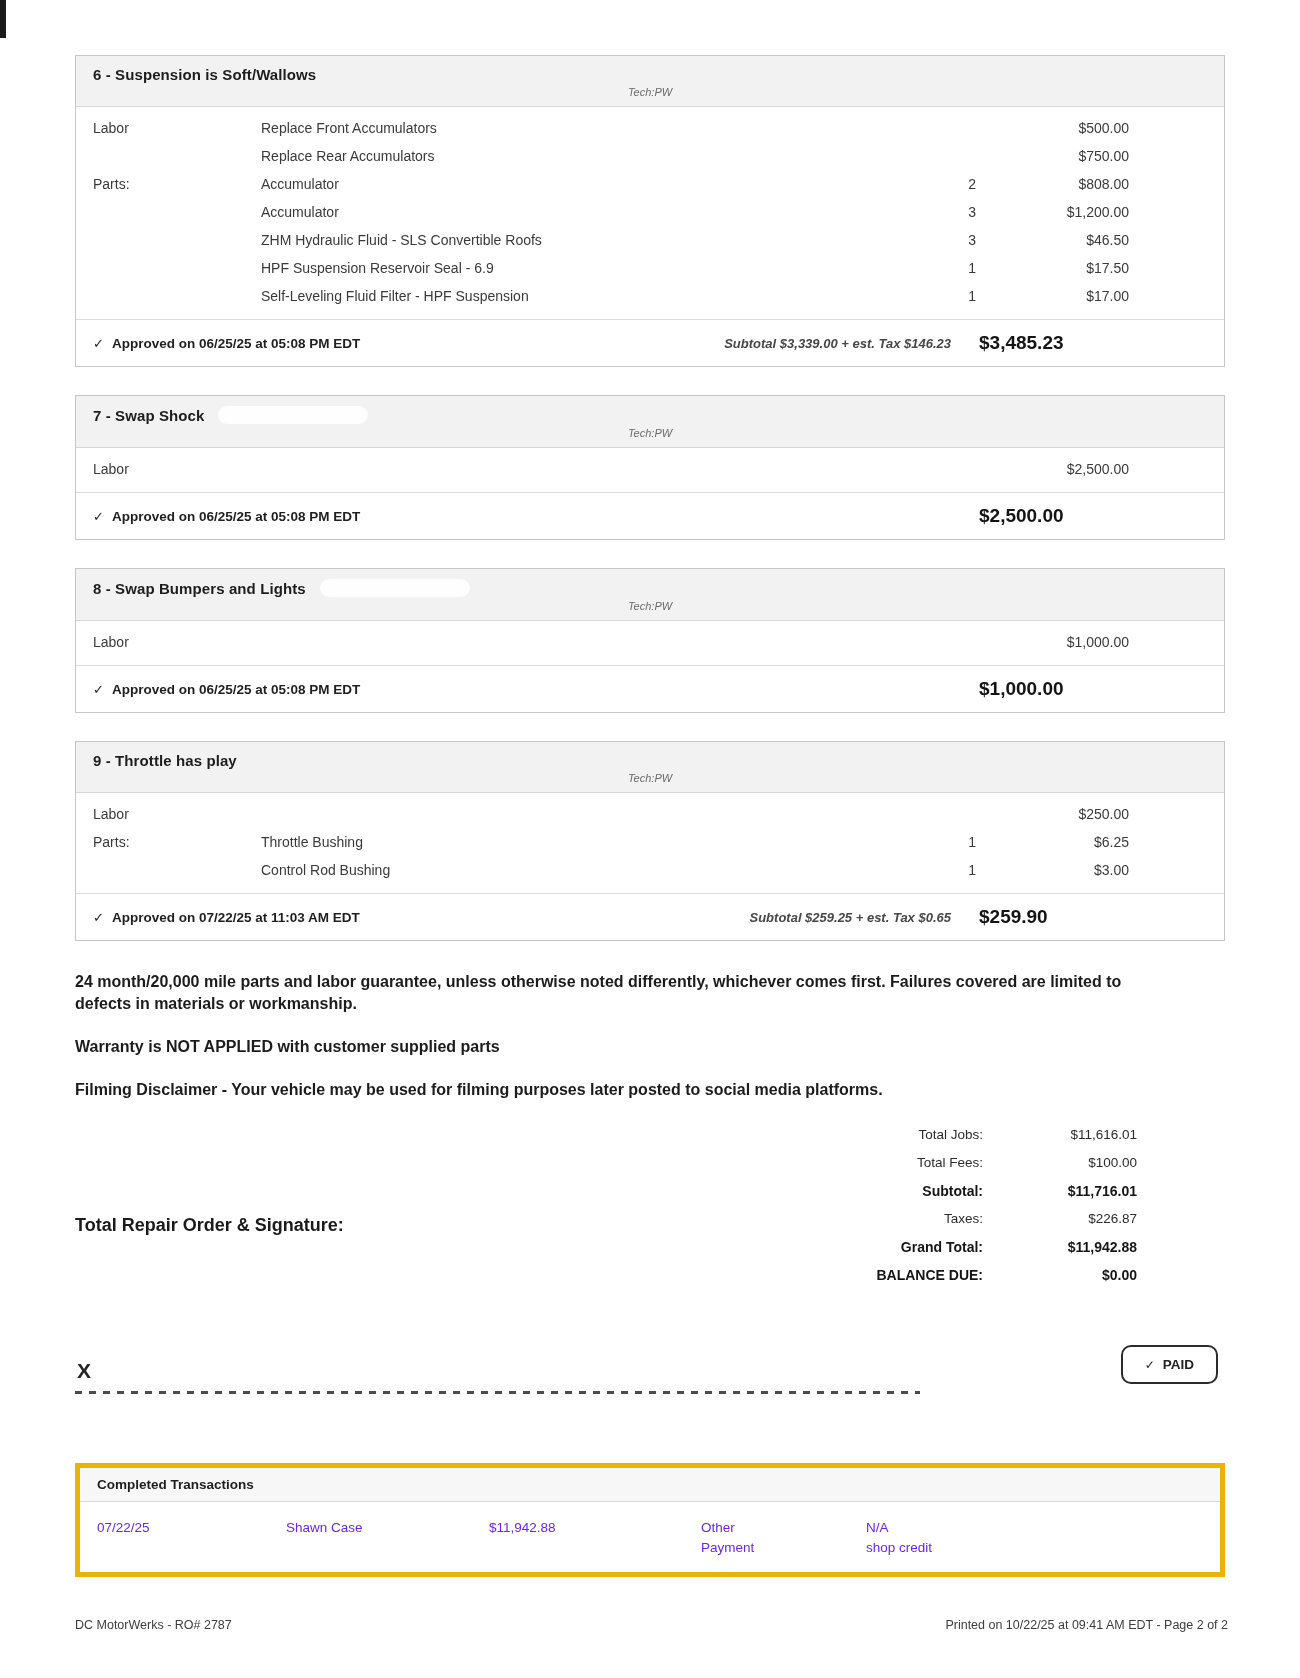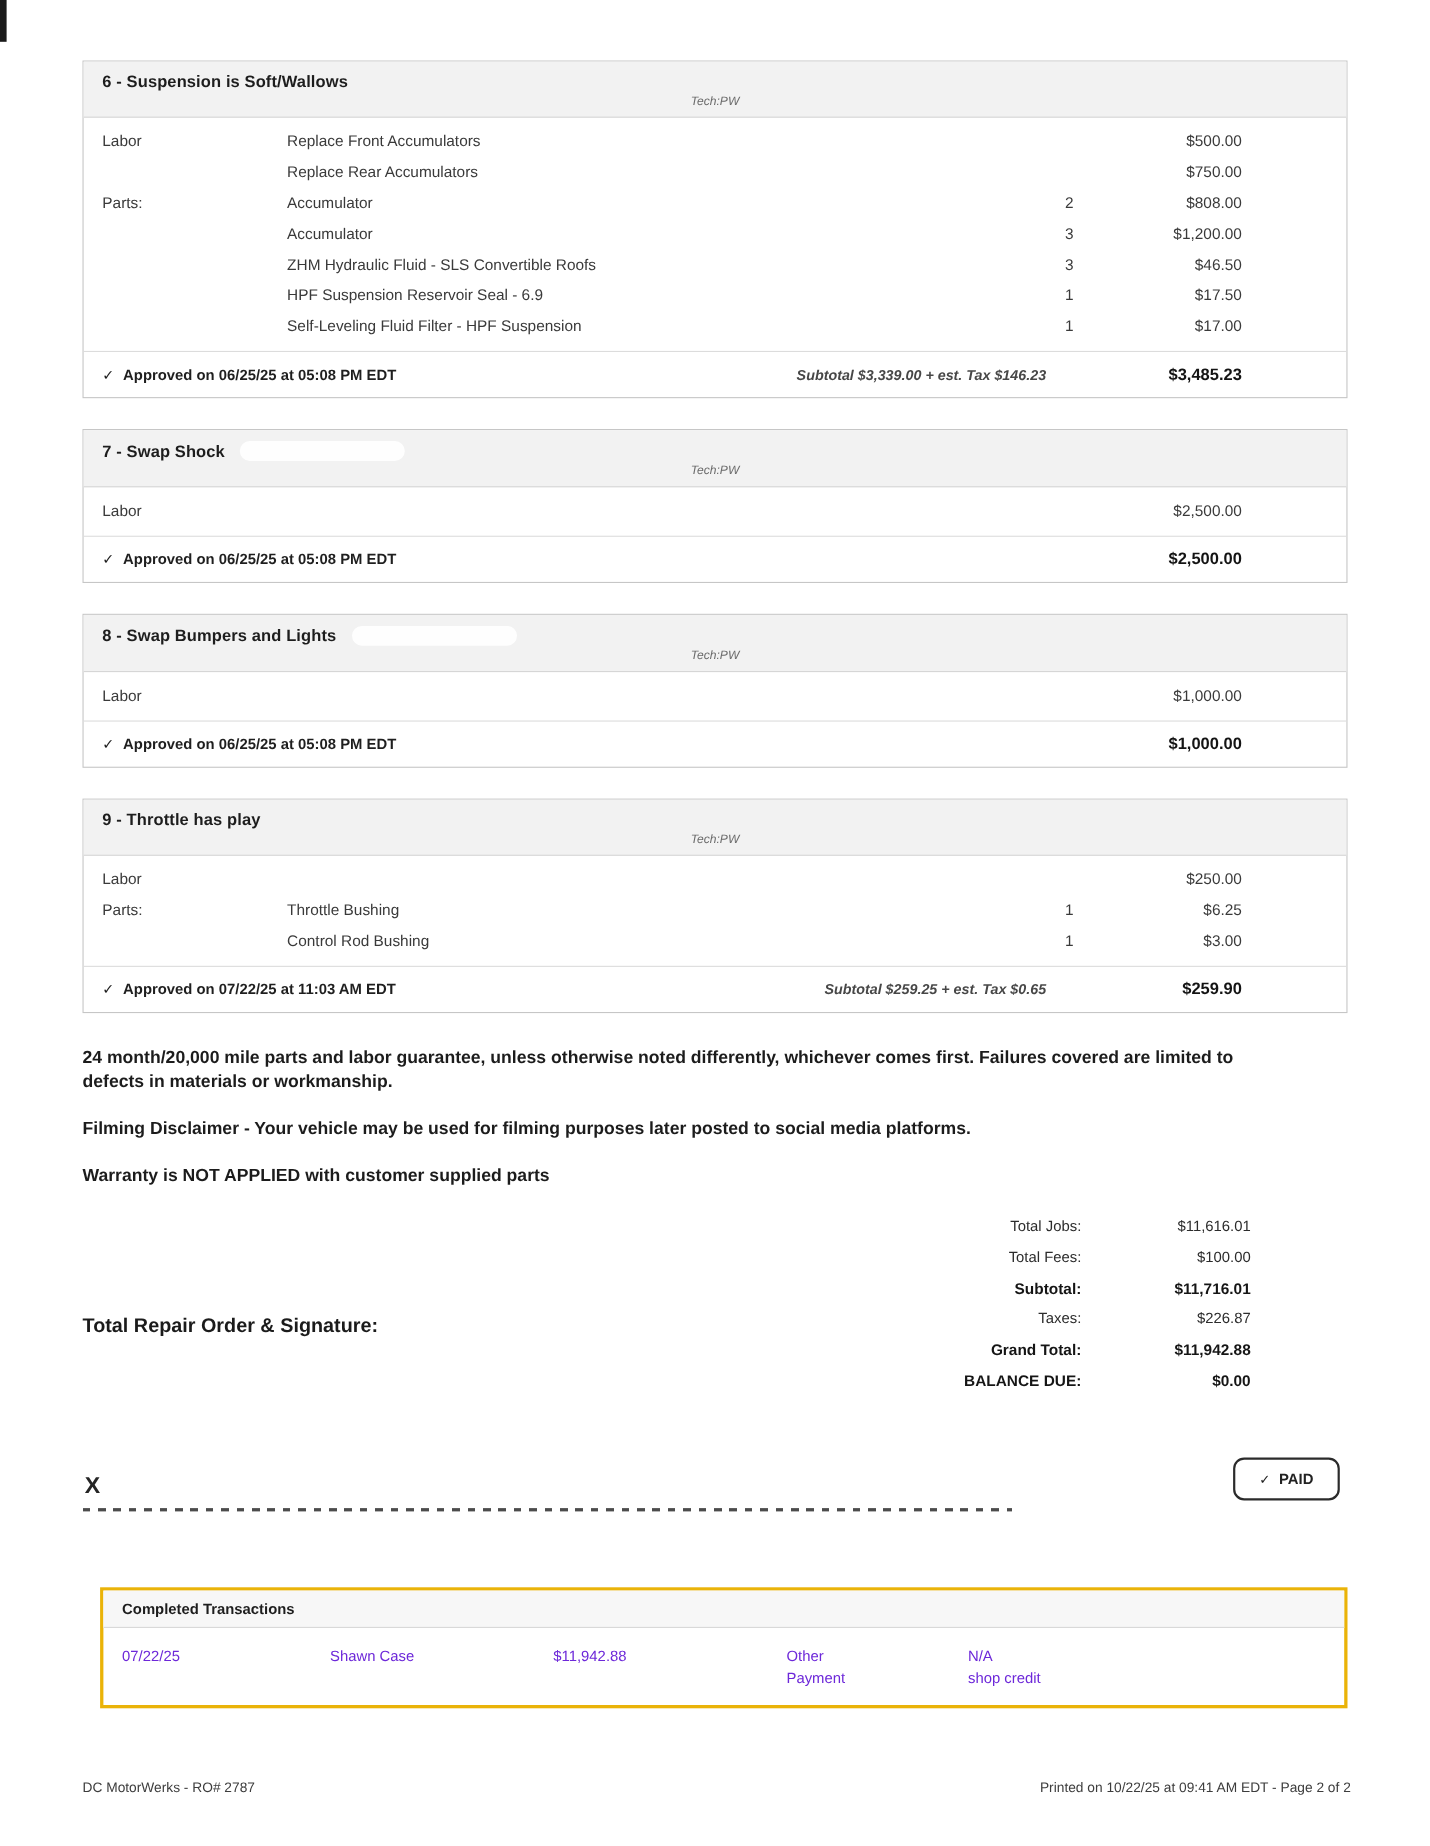--- a/index.html
+++ b/index.html
@@ -18,21 +18,21 @@
   .job-tech { font-size:11px; color:#6b6b6b; margin-top:3px;font-style:italic; }
   .job-body { padding:7px 0 9px 0; }
   .line-row { display:grid; grid-template-columns:145px 1fr 55px 130px; padding:5px 95px 5px 17px; font-size:14px; color:#3a3a3a; line-height:18px;gap:23px; }
   .l-label { color:#3a3a3a; }
   .l-qty { text-align:right; }
   .l-price { text-align:right; }
   .job-foot { display:flex; align-items:center; border-top:1px solid #dcdcdc; padding:12px 95px 12px 17px; }
   .approval { font-size:13.5px; font-weight:700; color:#1f1f1f; display:flex; gap:8px; align-items:center; }
   .approval .chk { font-size:13px; font-weight:400; }
   .subnote { margin-left:auto; margin-right:28px; font-size:13px; font-style:italic; color:#474747; }
-  .job-total { font-size:15px; font-weight:700; color:#141414; text-align:right; min-width:150px; }
+  .job-total { font-size:19px; font-weight:700; color:#141414; min-width:150px; }
   .job-foot .job-total:first-of-type { margin-left:auto; } 
   .subnote + .job-total { margin-left:0; }
   .job-foot > .job-total { margin-left:auto; }
   .job-foot > .subnote { margin-left:auto;font-weight:bold; }
   .job-foot > .subnote ~ .job-total { margin-left:0; }
 
   
   .disclaimers { margin-top:30px; }
   .disclaimers p { font-size:16px; font-weight:700; color:#1c1c1c; line-height:22px; margin-bottom:21px; max-width:1100px; }
 
@@ -45,21 +45,21 @@
   .t-value { width:122px; text-align:right; }
   .t-row.bold { font-weight:700; font-size:14px; color:#151515; }
 
   .sig-row { position:relative; margin-top:56px; height:70px; }
   .sig-x { font-size:21px; font-weight:600; color:#252525; margin-left:2px; }
   .sig-line { width:845px; height:3px; margin-top:8px; background:repeating-linear-gradient(90deg,#4c4c4c 0 7px, transparent 7px 14px); }
   .paid-badge { position:absolute; right:7px; top:-14px; border:2px solid #2b2b2b; border-radius:10px; padding:10px 22px; display:flex; align-items:center; gap:8px; font-size:13.5px; font-weight:700; color:#222; background:#fff; }
   .paid-badge .chk { font-size:12px; font-weight:400; }
 
   
-  .trans-card { border:3px solid #eab308; margin-top:34px;margin-left:16px; }
+  .trans-card { border:5px solid #eab308; margin-top:34px; }
   .trans-head { background:#f7f7f7; border-bottom:1px solid #d9d9d9; padding:9px 17px; font-size:13.5px; font-weight:700; color:#1e1e1e; }
   .trans-row { display:grid; grid-template-columns:189px 203px 212px 165px 1fr; padding:16px 17px 14px 17px; font-size:13.5px; color:#6d28d9; line-height:20px; }
   .two-line span { display:block; }
 
   
   .page-footer { position:absolute; left:75px; right:72px; bottom:46px; display:flex; justify-content:space-between; font-size:12.5px; color:#3d3d3d; }
 </style>
 </head>
 <body>
 
@@ -213,22 +213,22 @@
         <span>Approved on 07/22/25 at 11:03 AM EDT</span>
       </span>
       <span class="subnote">Subtotal $259.25 + est. Tax $0.65</span>
       <span class="job-total">$259.90</span>
     </footer>
   </section>
       </div>
 
     <div class="disclaimers">
       <p>24 month/20,000 mile parts and labor guarantee, unless otherwise noted differently, whichever comes first. Failures covered are limited to defects in materials or workmanship.</p>
+      <p>Warranty is NOT APPLIED with customer supplied parts</p>
       <p>Filming Disclaimer - Your vehicle may be used for filming purposes later posted to social media platforms.</p>
-      <p>Warranty is NOT APPLIED with customer supplied parts</p>
     </div>
 
     <div class="summary">
       <h2>Total Repair Order &amp; Signature:</h2>
       <div class="totals" id="totals">
           <div class="t-row">
     <span class="t-label">Total Jobs:</span>
     <span class="t-value">$11,616.01</span>
   </div>
           <div class="t-row">

